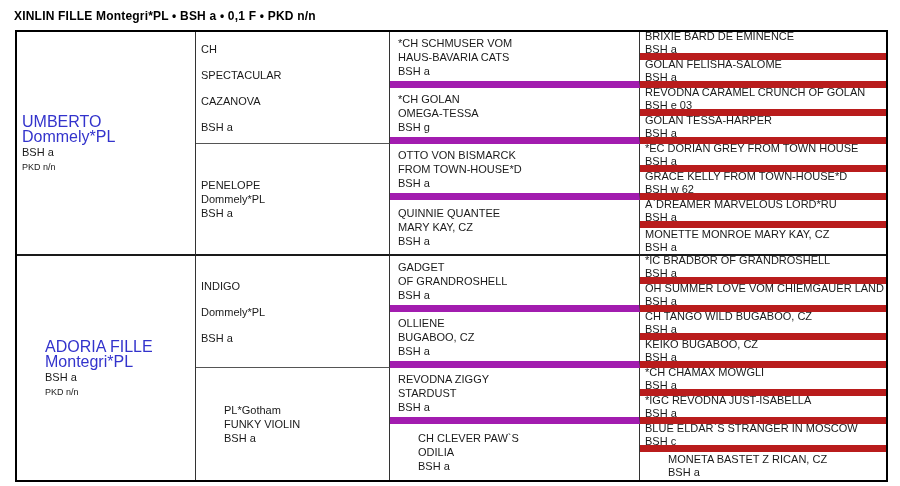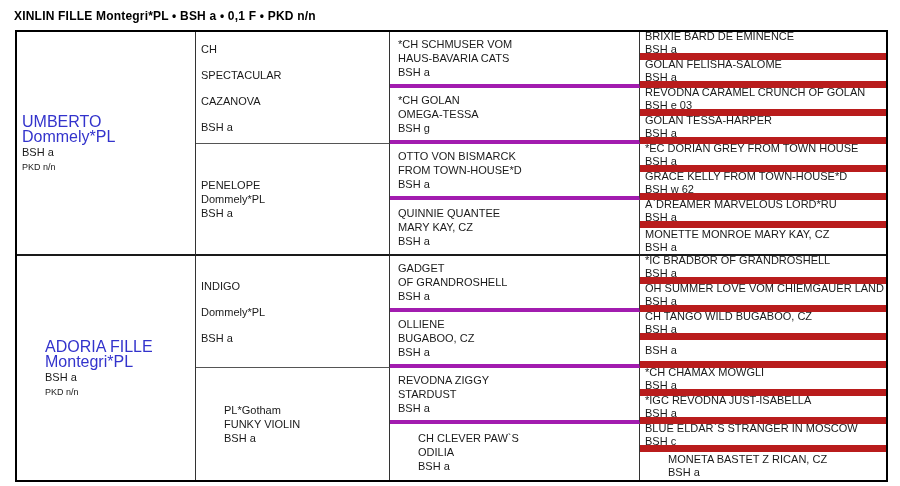--- a/index.html
+++ b/index.html
@@ -31,21 +31,21 @@
     padding-left:5px;padding-right:2px;
     font-size:11px;line-height:14px;
     border-right:1px solid #333;
     border-bottom:7px solid #b91c1c;
     white-space:nowrap;
     overflow:hidden;
   }
   .cell.c3{padding-left:8px;}
   .cell.c4{border-right:none;line-height:13px;}
   .cell.g2b{border-bottom:1px solid #555;gap:12px;}
-  .cell.g3b{border-bottom:4px solid #a21caf;}
+  .cell.g3b{border-bottom:7px solid #a21caf;}
   .cell.mid{border-bottom:2px solid #1a1a1a;}
   .cell.nob{border-bottom:none;padding-left:28px;}
   .blue{color:#3333CC;font-size:16px;line-height:15px;}
   .breed{font-size:11px;line-height:14px;margin-top:1px;}
   .pkd{font-size:9px;line-height:12px;margin-top:2px;}
 </style>
 </head>
 <body>
 
 <div class="page">
@@ -171,20 +171,21 @@
       </div>
     <div class="cell c4" style="grid-area:10/4/11/5">
         <div>OH SUMMER LOVE VOM CHIEMGAUER LAND</div>
         <div>BSH a</div>
       </div>
     <div class="cell c4" style="grid-area:11/4/12/5">
         <div>CH TANGO WILD BUGABOO, CZ</div>
         <div>BSH a</div>
       </div>
     <div class="cell c4" style="grid-area:12/4/13/5">
+        <div>KEIKO BUGABOO, CZ</div>
         <div>BSH a</div>
       </div>
     <div class="cell c4" style="grid-area:13/4/14/5">
         <div>*CH CHAMAX MOWGLI</div>
         <div>BSH a</div>
       </div>
     <div class="cell c4" style="grid-area:14/4/15/5">
         <div>*IGC REVODNA JUST-ISABELLA</div>
         <div>BSH a</div>
       </div>

